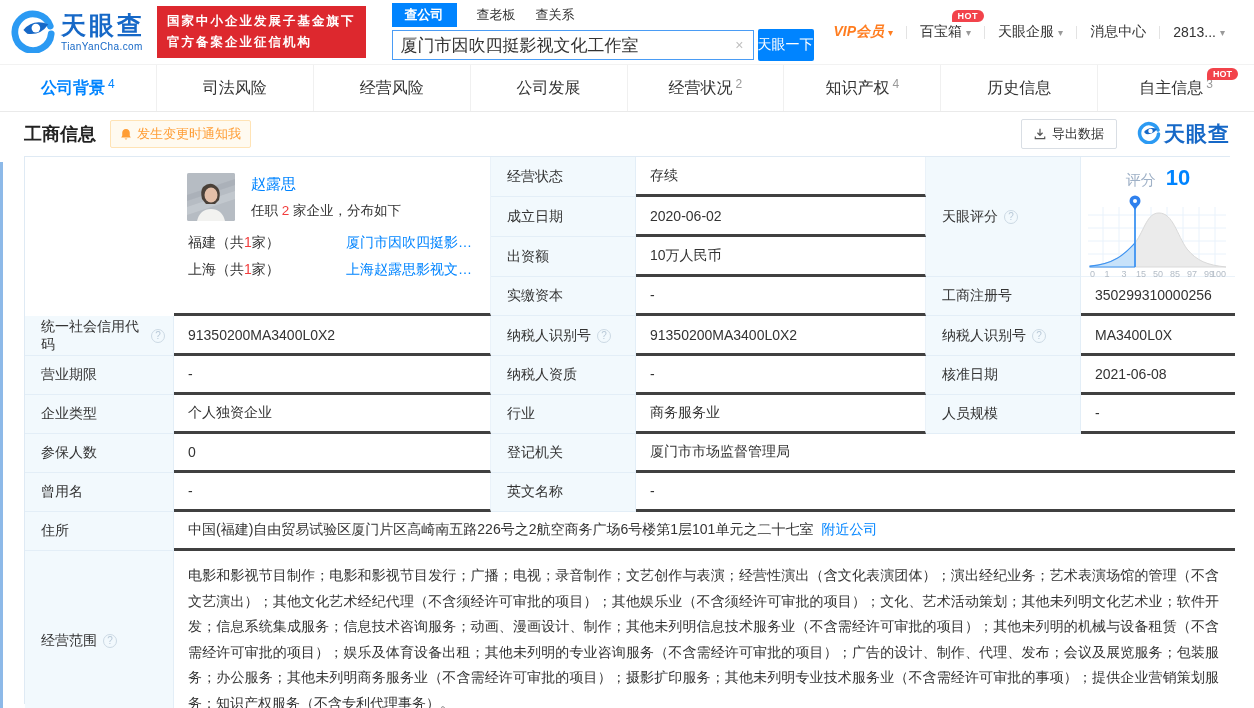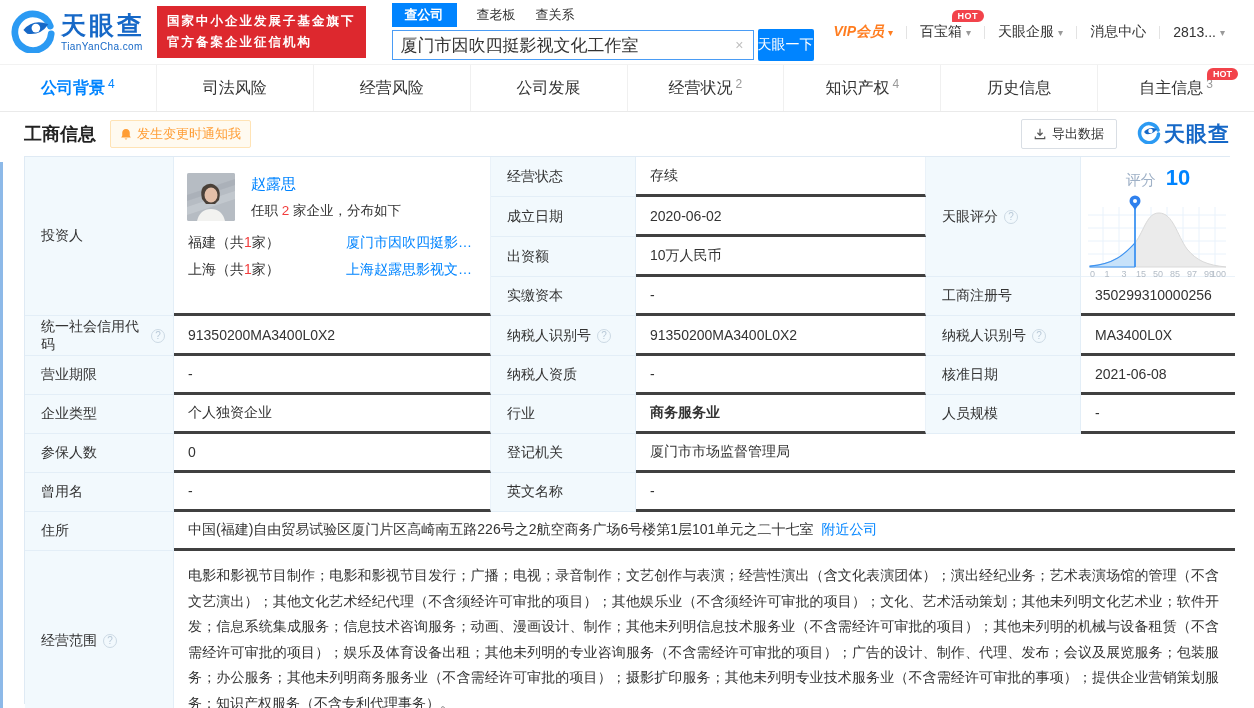--- a/index.html
+++ b/index.html
@@ -225,21 +225,20 @@
             <circle cx="27" cy="22" r="4.5" fill="#ffffff"></circle>
           </svg>
         </span>
         <span class="watermark-text">天眼查</span>
       </div>
     </div>
   </div>
 
   <div class="info-table">
 
-    <div class="tl" style="grid-area:1/1/5/2;">投资人</div>
     <div class="tv inv-cell" style="grid-area:1/2/5/3;">
       <div class="inv-top">
         <span class="avatar">
           <svg width="48" height="48" viewBox="0 0 48 48">
             <rect width="48" height="48" fill="#b6bcc3"></rect>
             <path d="M0 34 L48 18 L48 26 L0 42 Z" fill="#c8cdd3" opacity=".7"></path>
             <path d="M0 22 L48 6 L48 12 L0 28 Z" fill="#a6adb5" opacity=".7"></path>
             <path d="M16 14 q8 -7 15 1 q3 4 1 12 l-4 4 l-9 0 l-4 -5 q-2 -8 1 -12 z" fill="#4a4038"></path>
             <ellipse cx="24" cy="22" rx="6.5" ry="7.5" fill="#e4bfa8"></ellipse>
             <path d="M10 48 q3 -12 14 -12 q11 0 14 12 z" fill="#f2f2f0"></path>
@@ -347,21 +346,21 @@
     <div class="tl" style="grid-area:6/1/7/2;">营业期限</div>
     <div class="tv" style="grid-area:6/2/7/3;">-</div>
     <div class="tl" style="grid-area:6/3/7/4;">纳税人资质</div>
     <div class="tv" style="grid-area:6/4/7/5;">-</div>
     <div class="tl" style="grid-area:6/5/7/6;">核准日期</div>
     <div class="tv noright" style="grid-area:6/6/7/7;">2021-06-08</div>
 
     <div class="tl" style="grid-area:7/1/8/2;">企业类型</div>
     <div class="tv" style="grid-area:7/2/8/3;">个人独资企业</div>
     <div class="tl" style="grid-area:7/3/8/4;">行业</div>
-    <div class="tv" style="grid-area:7/4/8/5;font-weight:bold;">商务服务业</div>
+    <div class="tv" style="grid-area:7/4/8/5;">商务服务业</div>
     <div class="tl" style="grid-area:7/5/8/6;">人员规模</div>
     <div class="tv noright" style="grid-area:7/6/8/7;">-</div>
 
     <div class="tl" style="grid-area:8/1/9/2;">参保人数</div>
     <div class="tv" style="grid-area:8/2/9/3;">0</div>
     <div class="tl" style="grid-area:8/3/9/4;">登记机关</div>
     <div class="tv noright" style="grid-area:8/4/9/7;">厦门市市场监督管理局</div>
 
     <div class="tl" style="grid-area:9/1/10/2;">曾用名</div>
     <div class="tv" style="grid-area:9/2/10/3;">-</div>

